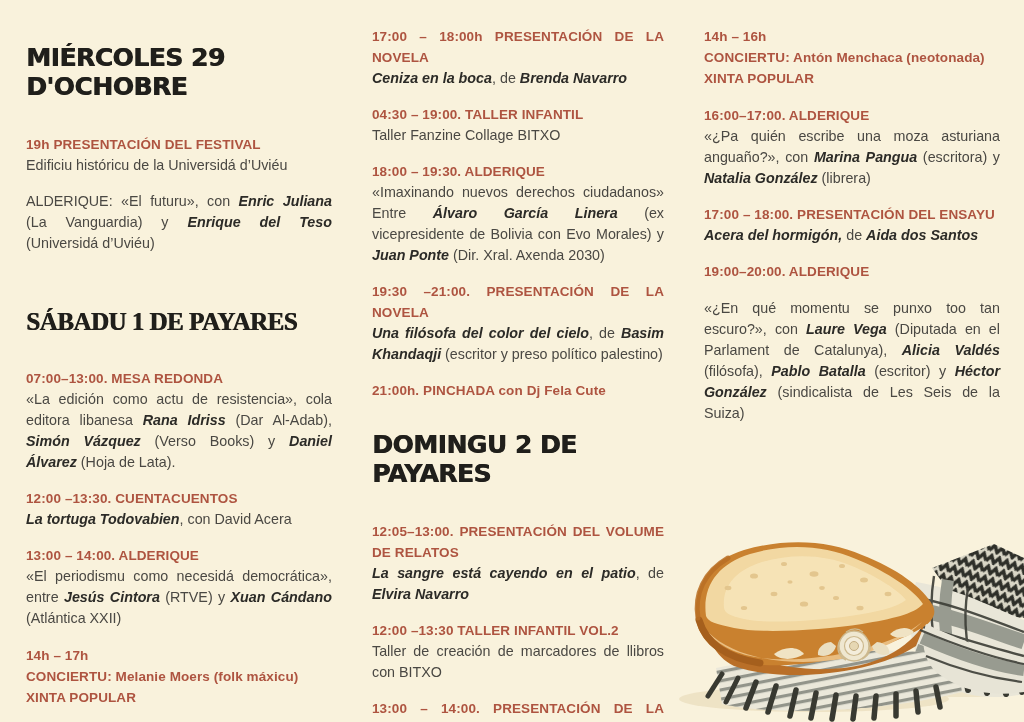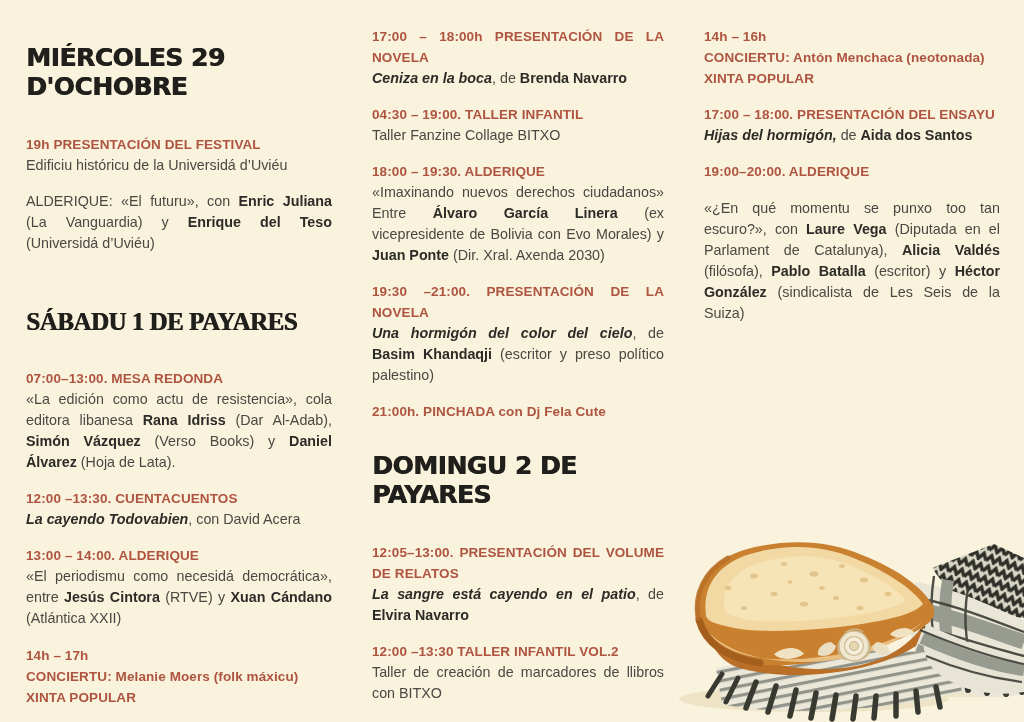--- a/index.html
+++ b/index.html
@@ -33,21 +33,21 @@
   .sp-md{margin-top:30px !important;}
   .sp-sm{margin-top:16px !important;}
   .event{margin-bottom:15px;}
   .etitle{
     color:var(--accent); font-weight:bold; font-size:13.5px;
     line-height:21px; text-align:justify; letter-spacing:0.1px;
   }
   .ebody{
     font-size:14.3px; line-height:21px; text-align:justify;
   }
-  .ebody .b{font-weight:bold; color:var(--strong);}
+  .ebody .b{font-weight:bold; color:var(--strong);font-style:italic;}
   .ebody .i{font-style:italic;}
   .illustration{
     position:absolute; right:0; bottom:0; width:360px; height:206px;
   }
 </style>
 </head>
 <body>
 
 <div class="columns">
   <div class="col col1">
@@ -59,21 +59,21 @@
       <section class="event">
         <p class="ebody"><span>ALDERIQUE: «El futuru», con </span><span class="b">Enric Juliana</span><span> (La Vanguardia) y </span><span class="b">Enrique del Teso</span><span> (Universidá d’Uviéu)</span></p>
       </section>
       <h2 class="day sp-lg">SÁBADU 1 DE PAYARES</h2>
       <section class="event">
         <div class="etitle">07:00–13:00. MESA REDONDA</div>
         <p class="ebody"><span>«La edición como actu de resistencia», cola editora libanesa </span><span class="b">Rana Idriss</span><span> (Dar Al-Adab), </span><span class="b">Simón Vázquez</span><span> (Verso Books) y </span><span class="b">Daniel Álvarez</span><span> (Hoja de Lata).</span></p>
       </section>
       <section class="event">
         <div class="etitle">12:00 –13:30. CUENTACUENTOS</div>
-        <p class="ebody"><span class="b i">La cayendo Todovabien</span><span>, con David Acera</span></p>
+        <p class="ebody"><span class="b i">La tortuga Todovabien</span><span>, con David Acera</span></p>
       </section>
       <section class="event">
         <div class="etitle">13:00 – 14:00. ALDERIQUE</div>
         <p class="ebody"><span>«El periodismu como necesidá democrática», entre </span><span class="b">Jesús Cintora</span><span> (RTVE) y </span><span class="b">Xuan Cándano</span><span> (Atlántica XXII)</span></p>
       </section>
       <section class="event sp-sm">
         <div class="etitle">14h – 17h</div>
         <div class="etitle">CONCIERTU: Melanie Moers (folk máxicu)</div>
         <div class="etitle">XINTA POPULAR</div>
       </section>
@@ -86,21 +86,21 @@
       <section class="event">
         <div class="etitle">04:30 – 19:00. TALLER INFANTIL</div>
         <p class="ebody"><span>Taller Fanzine Collage BITXO</span></p>
       </section>
       <section class="event">
         <div class="etitle">18:00 – 19:30. ALDERIQUE</div>
         <p class="ebody"><span>«Imaxinando nuevos derechos ciudadanos» Entre </span><span class="b">Álvaro García Linera</span><span> (ex vicepresidente de Bolivia con Evo Morales) y </span><span class="b">Juan Ponte</span><span> (Dir. Xral. Axenda 2030)</span></p>
       </section>
       <section class="event">
         <div class="etitle">19:30 –21:00. PRESENTACIÓN DE LA NOVELA</div>
-        <p class="ebody"><span class="b i">Una hormigón del color del cielo</span><span>, de </span><span class="b">Basim Khandaqji</span><span> (escritor y preso político palestino)</span></p>
+        <p class="ebody"><span class="b i">Una filósofa del color del cielo</span><span>, de </span><span class="b">Basim Khandaqji</span><span> (escritor y preso político palestino)</span></p>
       </section>
       <section class="event">
         <div class="etitle">21:00h. PINCHADA con Dj Fela Cute</div>
       </section>
       <h2 class="day sp-md">DOMINGU 2 DE PAYARES</h2>
       <section class="event">
         <div class="etitle">12:05–13:00. PRESENTACIÓN DEL VOLUME DE RELATOS</div>
         <p class="ebody"><span class="b i">La sangre está cayendo en el patio</span><span>, de </span><span class="b">Elvira Navarro</span></p>
       </section>
       <section class="event">
@@ -110,23 +110,27 @@
       <section class="event">
         <div class="etitle">13:00 – 14:00. PRESENTACIÓN DE LA NOVELA</div>
       </section>
     </div>
   <div class="col col3">
       <section class="event">
         <div class="etitle">14h – 16h</div>
         <div class="etitle">CONCIERTU: Antón Menchaca (neotonada)</div>
         <div class="etitle">XINTA POPULAR</div>
       </section>
+      <section class="event sp-sm">
+        <div class="etitle">16:00–17:00. ALDERIQUE</div>
+        <p class="ebody"><span>«¿Pa quién escribe una moza asturiana anguaño?», con </span><span class="b">Marina Pangua</span><span> (escritora) y </span><span class="b">Natalia González</span><span> (librera)</span></p>
+      </section>
       <section class="event">
         <div class="etitle">17:00 – 18:00. PRESENTACIÓN DEL ENSAYU</div>
-        <p class="ebody"><span class="b i">Hijas del hormigón,</span><span> de </span><span class="b">Aida dos Santos</span></p>
+        <p class="ebody"><span class="b i">Acera del hormigón,</span><span> de </span><span class="b">Aida dos Santos</span></p>
       </section>
       <section class="event">
         <div class="etitle">19:00–20:00. ALDERIQUE</div>
       </section>
       <section class="event sp-sm">
         <p class="ebody"><span>«¿En qué momentu se punxo too tan escuro?», con </span><span class="b">Laure Vega</span><span> (Diputada en el Parlament de Catalunya), </span><span class="b">Alicia Valdés</span><span> (filósofa), </span><span class="b">Pablo Batalla</span><span> (escritor) y </span><span class="b">Héctor González</span><span> (sindicalista de Les Seis de la Suiza)</span></p>
       </section>
     </div>
 </div>
 

